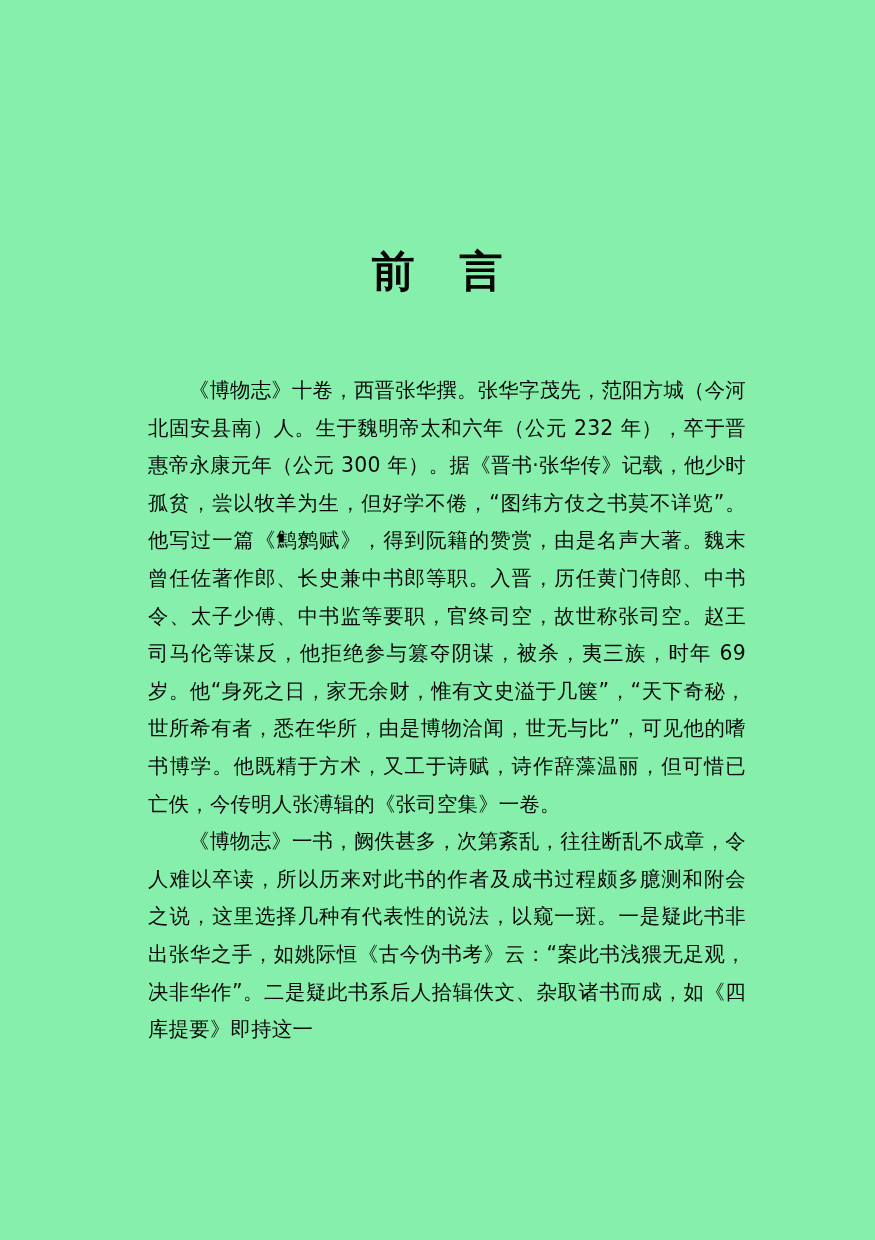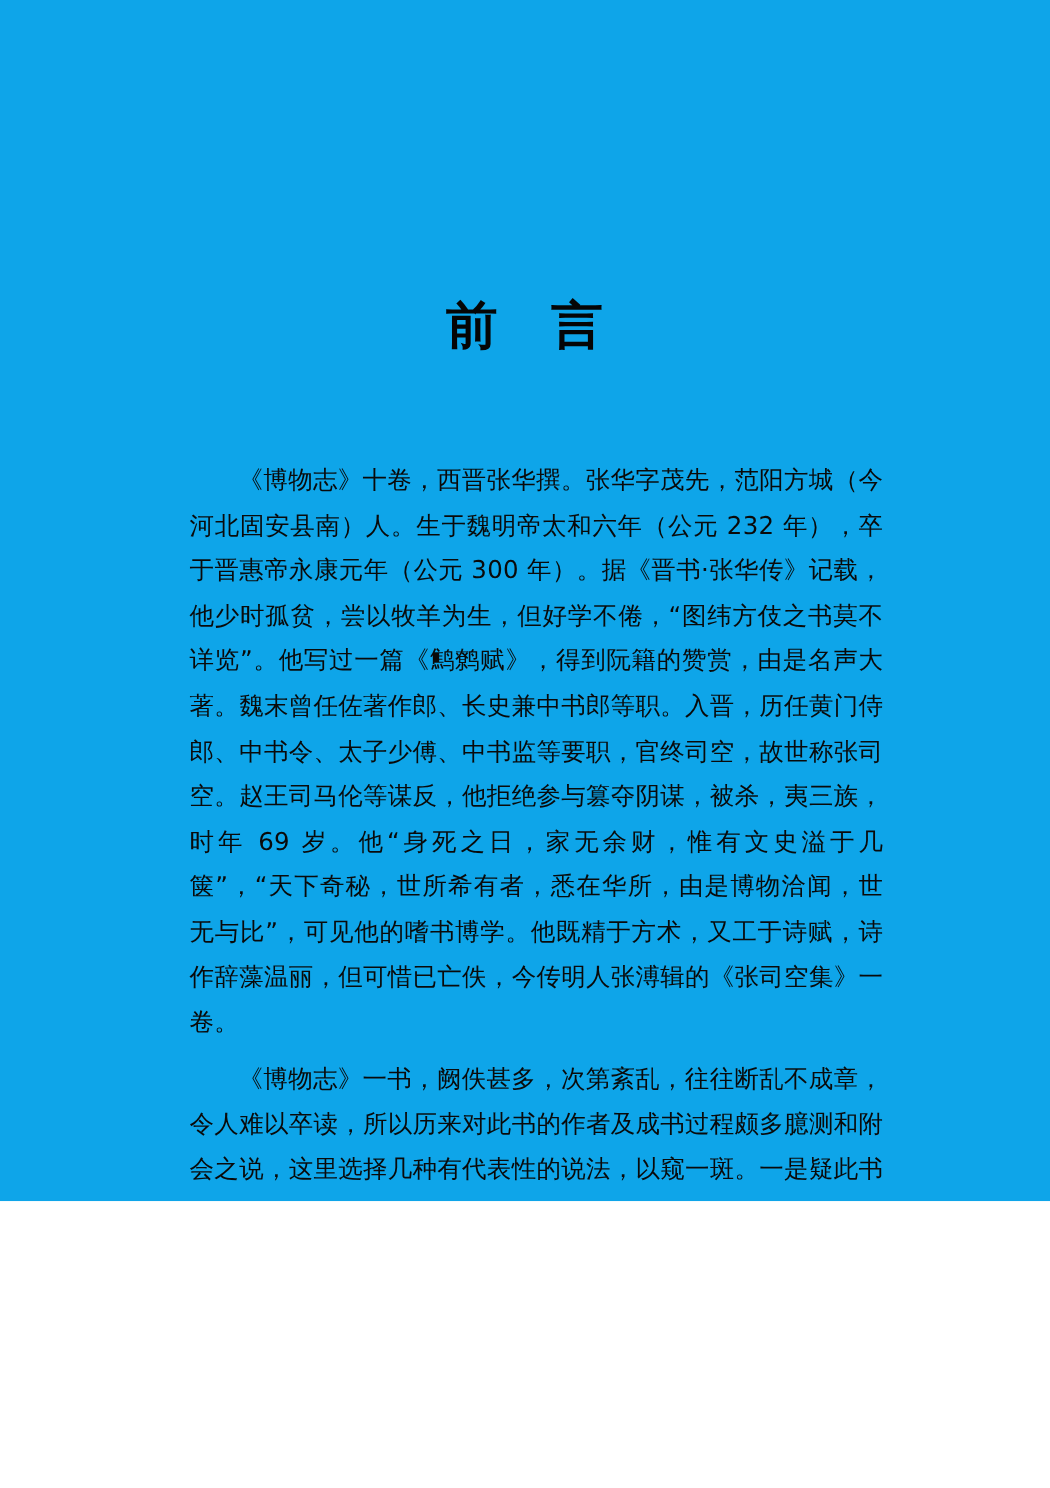--- a/index.html
+++ b/index.html
@@ -9,22 +9,22 @@
     background: #ffffff;
   }
 
   body {
     font-family: "DejaVu Sans", sans-serif;
   }
 
   .page {
     position: relative;
     width: 875px;
-    height: 1001px;
-    background: #0ea5e9;
+    height: 1240px;
+    background: #86efac;
     overflow: hidden;
     box-sizing: border-box;
   }
 
   
   .page-title {
     position: absolute;
     left: 0;
     top: 243px;
     width: 875px;
@@ -46,21 +46,21 @@
   }
 
   .para {
     font-family: "DejaVu Sans", sans-serif;
     font-size: 20.4px;
     line-height: 37.6px;
     color: #0a0a0a;
     text-align: justify;
     text-justify: inter-character;
     text-indent: 2em;
-    margin: 10px;
+    margin: 0;
     letter-spacing: 0.012em;
     word-break: break-all;
     -webkit-font-smoothing: none;
   }
 
   
   .para, .page-title {
     transform: scaleY(1.0);
   }
 </style>

